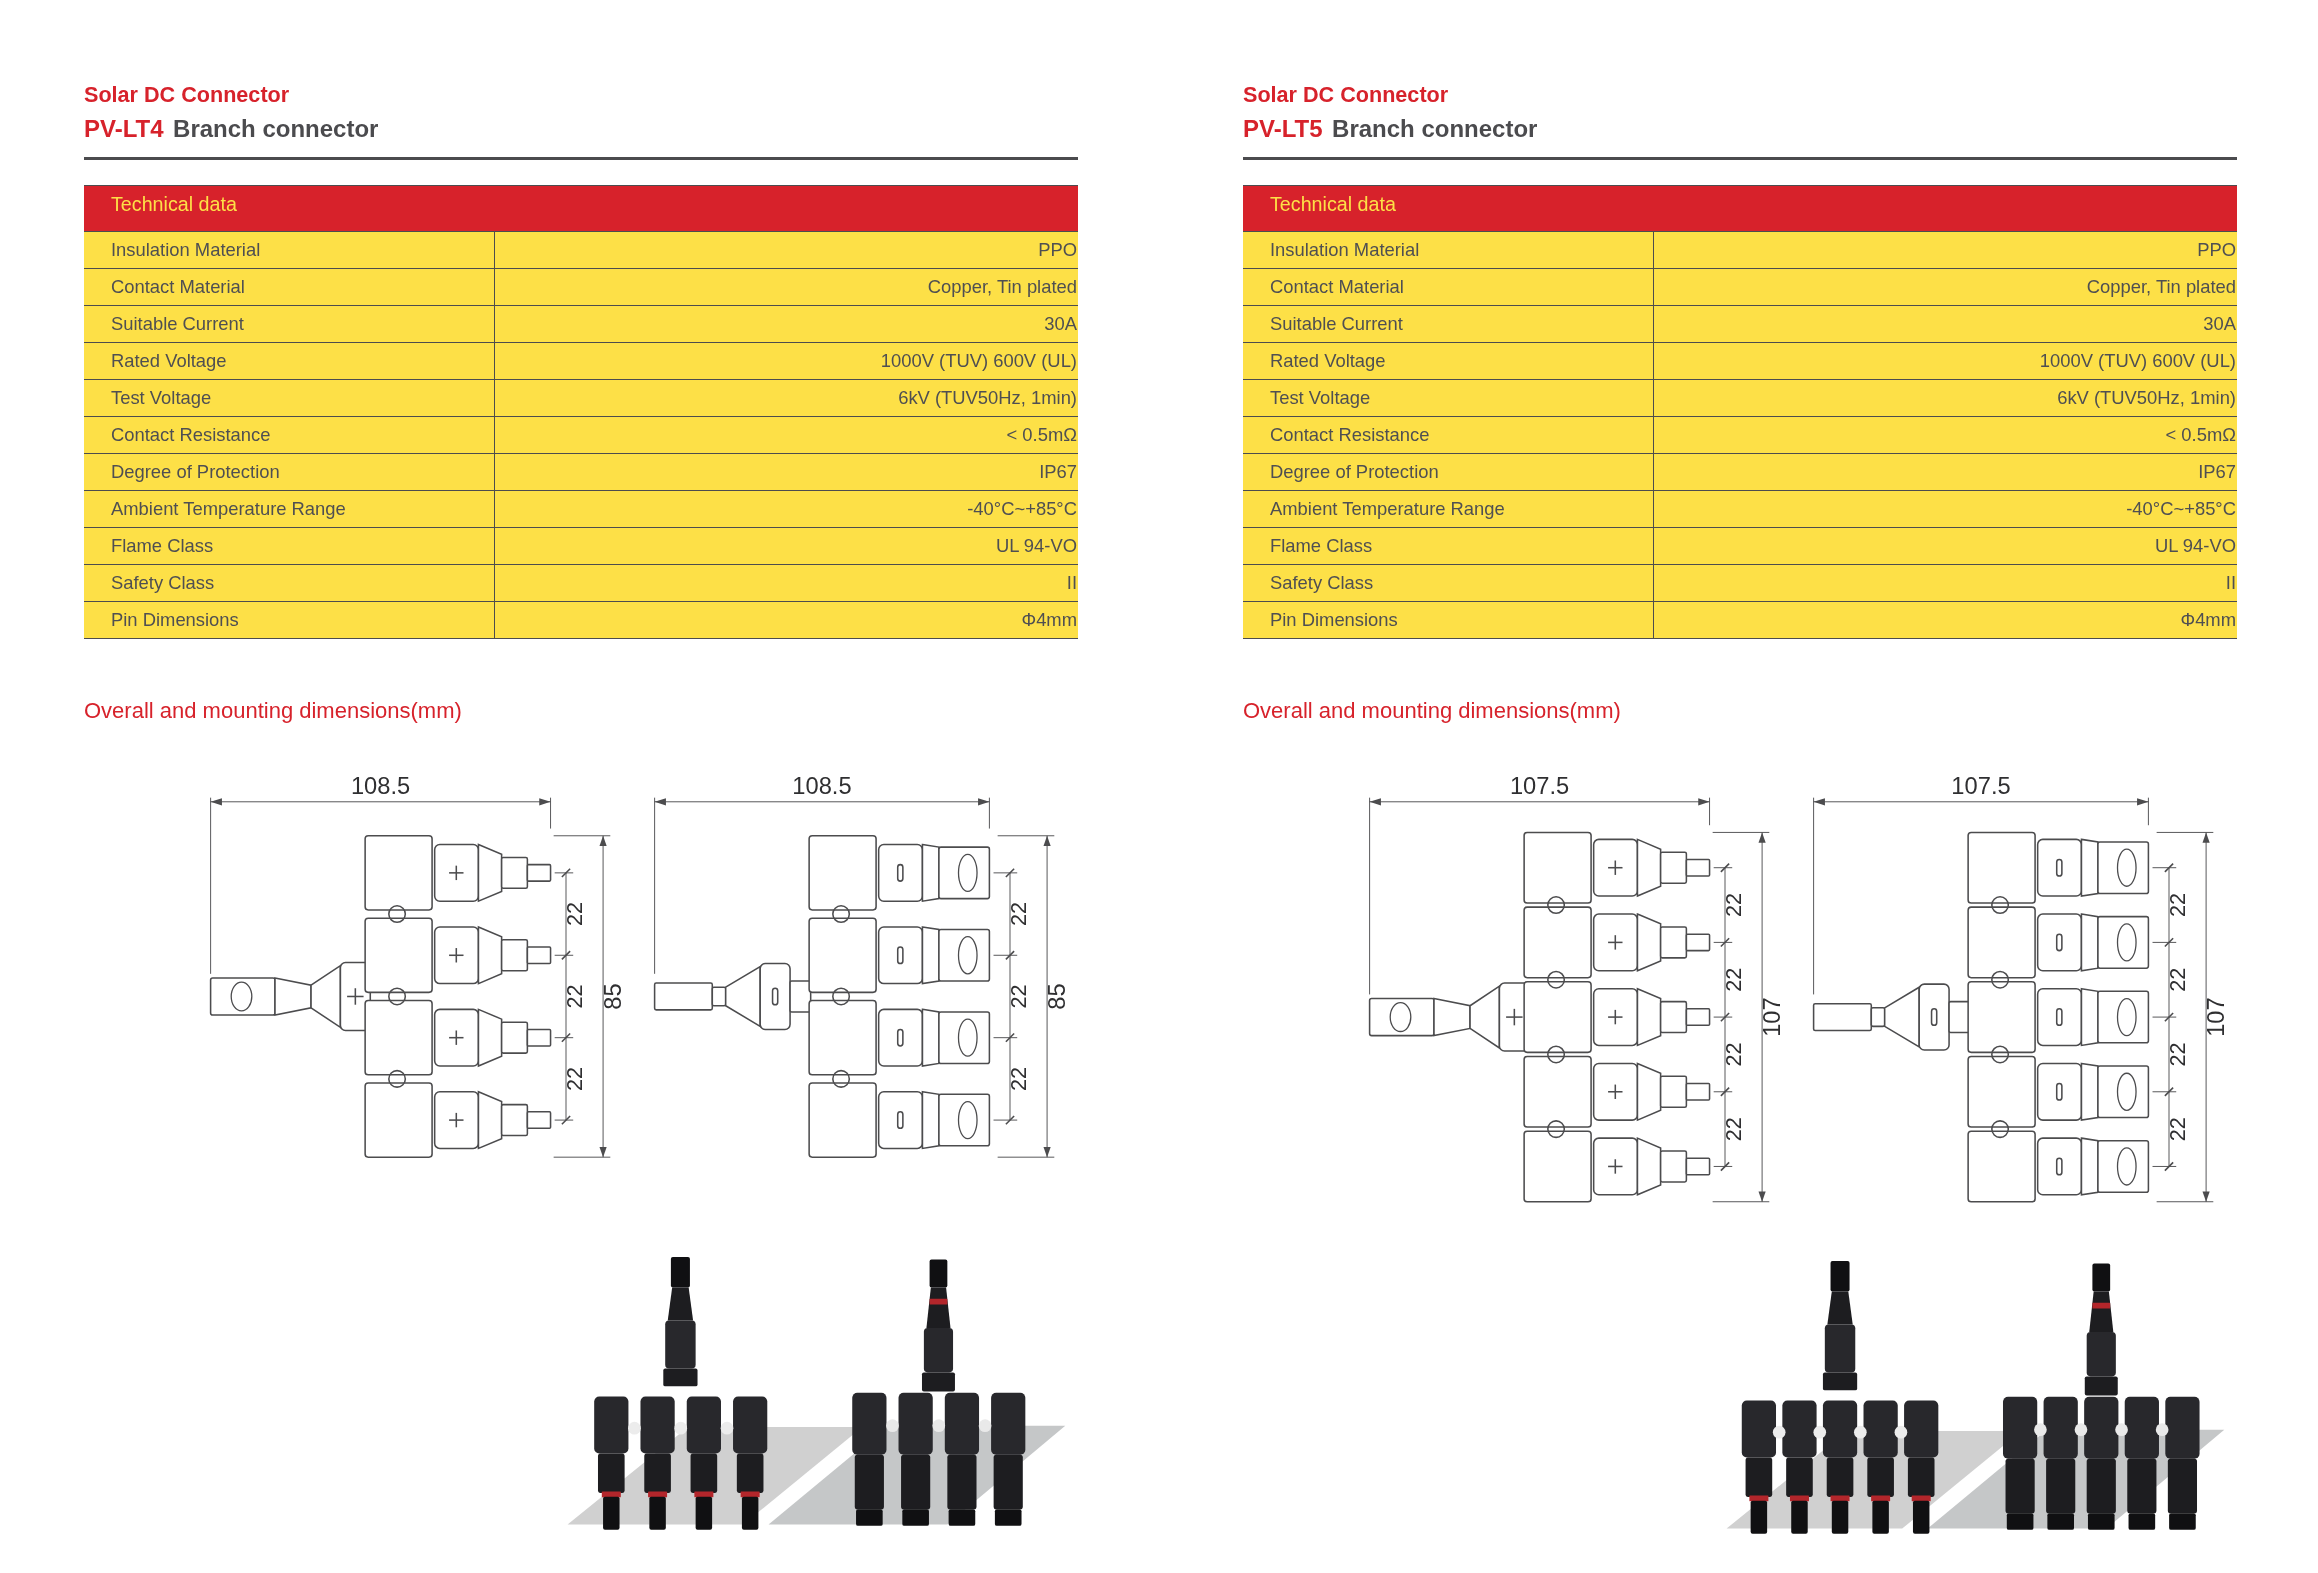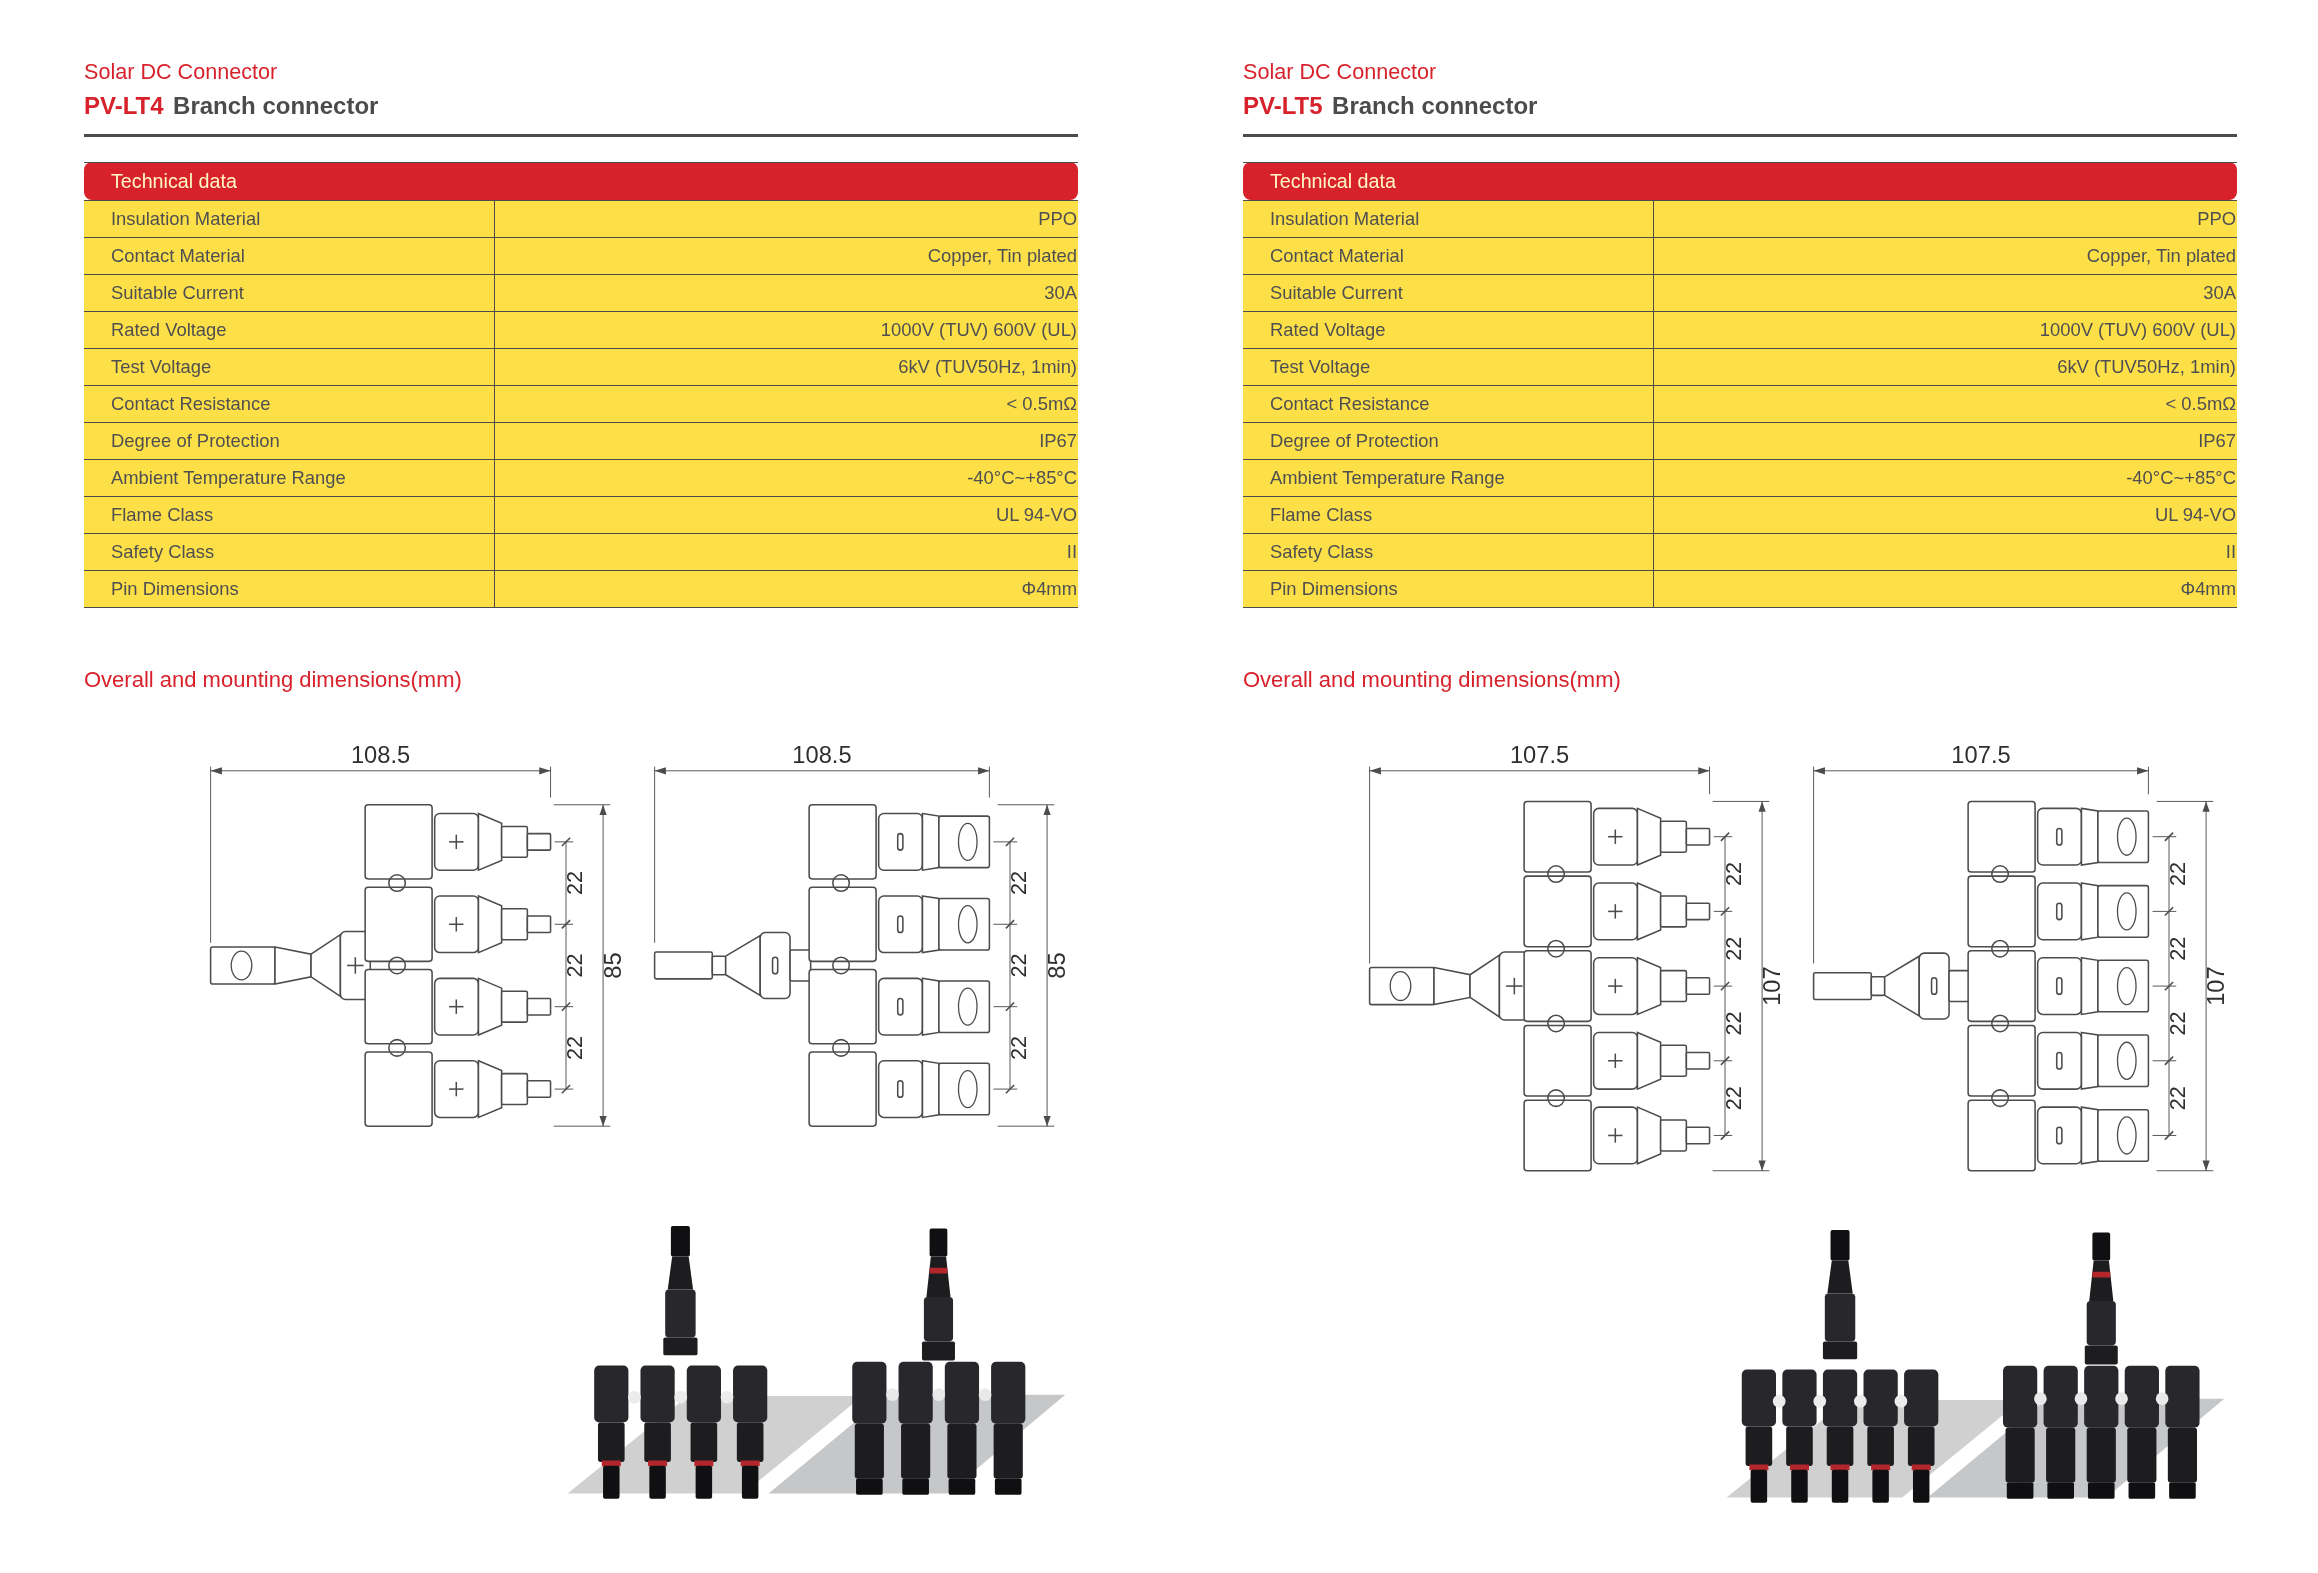--- a/index.html
+++ b/index.html
@@ -4,29 +4,29 @@
 <style>
   html,body{margin:0;padding:0}
   body{
     width:2319px;height:1573px;background:#ffffff;position:relative;overflow:hidden;
     font-family:"Liberation Sans", sans-serif;
     --red:#d7222b; --text-dark:#4b4b4e; --line:#4c4c4e;
   }
   .col{position:absolute;top:0;width:994px}
   #col1{left:84px}
   #col2{left:1243px}
-  .eyebrow{padding-top:60px;font-size:21.6px;font-weight:400;color:var(--red);line-height:1.1}
+  .eyebrow{padding-top:83px;font-size:21.6px;font-weight:700;color:var(--red);line-height:1.1}
   .title{margin:9px 0 14px;font-size:24px;font-weight:700;color:var(--text-dark);line-height:1.1;letter-spacing:0}
   .title .model{color:var(--red);margin-right:9.5px}
   .rule{margin-top:15px;height:2.5px;background:var(--text-dark)}
   table.spec{margin-top:25px;width:100%;border-collapse:collapse}
   .spec th{
-    background:var(--red);color:#fef9c3;font-weight:400;font-size:19.7px;text-align:left;
-    padding:0 0 0 27px;height:37px;
-    border-top:1.9px solid var(--line);border-bottom:1.9px solid var(--line);border-radius:8px;
+    background:var(--red);color:#fde047;font-weight:400;font-size:19.7px;text-align:left;
+    padding:0 0 8px 27px;height:37px;
+    border-top:1.9px solid var(--line);border-bottom:1.9px solid var(--line);
   }
   .spec td{font-size:18.4px;color:#4f4f52;height:34px;border-bottom:1.9px solid var(--line);background:#fde047}
   .spec td.lbl{padding-left:27px;border-right:1.3px solid var(--line)}
   .spec td.val{text-align:right}
   .dim-heading{margin:60px 0 0;font-size:22px;font-weight:400;color:var(--red);line-height:1.1}
   .drawings{margin-top:52px;display:flex;justify-content:flex-end;align-items:flex-start}
   .drawing svg{width:444px;height:auto;display:block}
   .photo{display:flex;justify-content:flex-end}
   .s1 .photo{margin-top:61px}
   .s2 .photo{margin-top:24px}

